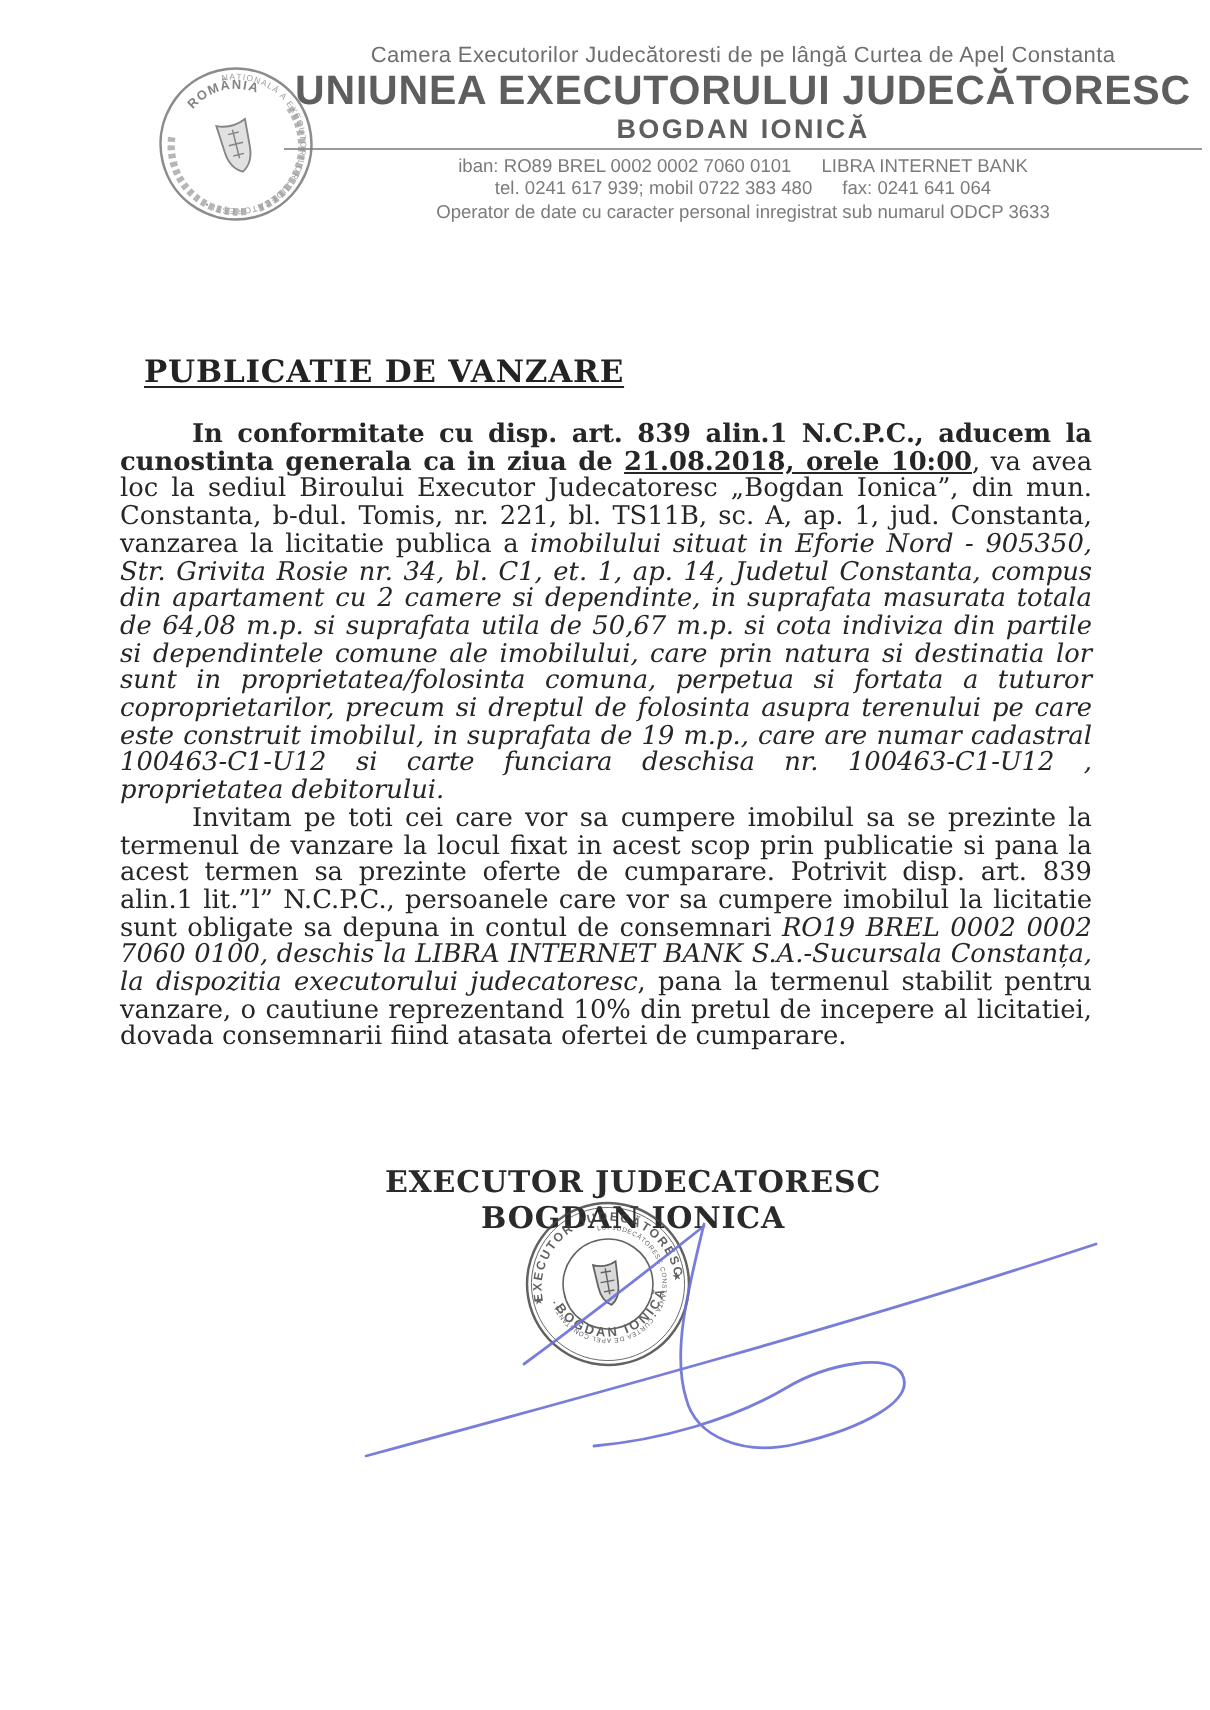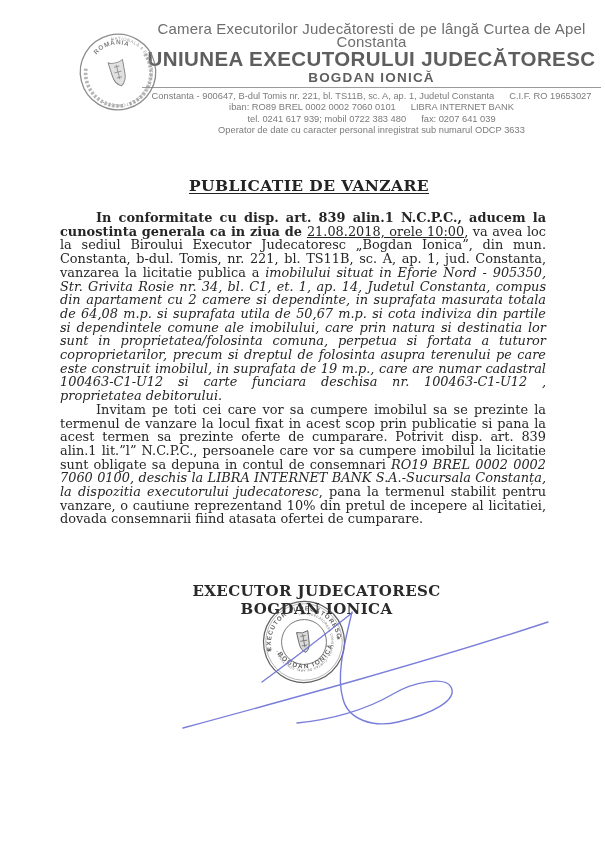--- a/index.html
+++ b/index.html
@@ -10,38 +10,38 @@
     font-family:"DejaVu Serif", serif; color:#232323; overflow:hidden;
   }
 
   
   .letterhead { position:absolute; top:22px; left:0; right:0; }
   .logo { position:absolute; left:72px; top:4px; width:92px; height:92px; }
   .head-text {
     margin-left:142px; margin-right:4px; text-align:center;
     font-family:"Liberation Sans", sans-serif; color:#6e6e6e;
   }
-  .chamber { font-size:15px; line-height:13px; letter-spacing:0.2px; color:#6e6e6e; }
+  .chamber { font-size:11px; line-height:13px; letter-spacing:0.2px; color:#6e6e6e; }
   .office  { font-size:20.5px; line-height:22px; font-weight:bold; letter-spacing:0.4px; color:#5e5e5e; }
   .executor{ font-size:13.5px; line-height:15px; font-weight:bold; letter-spacing:1.2px; color:#5e5e5e; }
   .head-rule { border:none; border-top:1.5px solid #9a9a9a; margin:2px 0 3px 0; }
   .addr-line { font-size:9.3px; line-height:11.3px; color:#7b7b7b; white-space:nowrap; }
   .addr-line .gap { display:inline-block; width:15px; }
 
   
   .doc-body { position:absolute; top:176px; left:60px; width:486px; }
-  .doc-title { text-align:center; padding-left:12px; font-size:15.5px; font-weight:bold;
+  .doc-title { text-align:left; padding-left:12px; font-size:15.5px; font-weight:bold;
                letter-spacing:0.4px; margin-bottom:16px; }
   .doc-title .u { text-decoration:underline; text-underline-offset:2px; }
   p.body-par {
     font-size:12.9px; line-height:13.7px; text-align:justify; text-indent:36px;
     color:#262626;
   }
   .b  { font-weight:bold; }
-  .bu { font-weight:normal; text-decoration:underline; }
+  .bu { font-weight:bold; text-decoration:underline; }
   .bi { font-weight:normal; font-style:italic; }
 
   
   .sig-block {
     position:absolute; top:582px; left:14px; width:605px; text-align:center;
     font-weight:bold; font-size:15px; line-height:18px; letter-spacing:0.4px; color:#2a2a2a;
   }
   .stamp { position:absolute; left:260px; top:598px; width:88px; height:88px; }
   .signature-overlay { position:absolute; left:0; top:0; width:605px; height:855px; pointer-events:none; }
 </style>
@@ -75,27 +75,24 @@
         </g>
       </svg>
     </div>
 
     <div class="head-text">
       <div class="chamber">Camera Executorilor Judecătoresti de pe lângă Curtea de Apel Constanta</div>
       <div class="office">UNIUNEA EXECUTORULUI JUDECĂTORESC</div>
       <div class="executor">BOGDAN IONICĂ</div>
       <hr class="head-rule">
       <div class="addr-line">
-        <span>Constanta - 900647, B-dul Tomis nr. 221, bl. TS11B, sc. A, ap. 1, Judetul Constanta</span><span class="gap"></span><span>C.I.F. RO 19653027</span>
-      </div>
-      <div class="addr-line">
         <span>iban: RO89 BREL 0002 0002 7060 0101</span><span class="gap"></span><span>LIBRA INTERNET BANK</span>
       </div>
       <div class="addr-line">
-        <span>tel. 0241 617 939; mobil 0722 383 480</span><span class="gap"></span><span>fax: 0207 641 039</span>
+        <span>tel. 0241 617 939; mobil 0722 383 480</span><span class="gap"></span><span>fax: 0241 641 064</span>
       </div>
       <div class="addr-line">Operator de date cu caracter personal inregistrat sub numarul ODCP 3633</div>
     </div>
   </header>
 
   <main class="doc-body">
 
     <h1 class="doc-title"><span class="u">PUBLICATIE DE VANZARE</span></h1>
 
 

